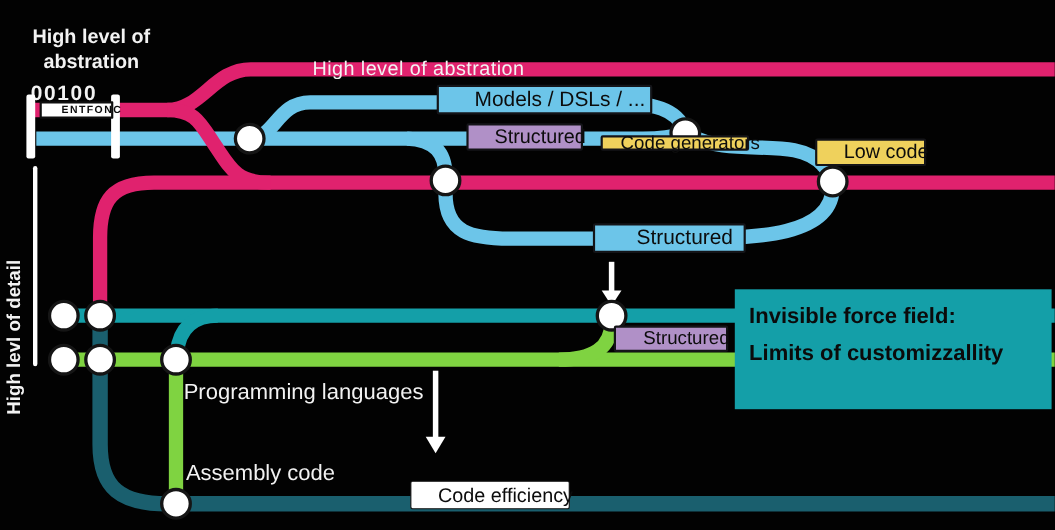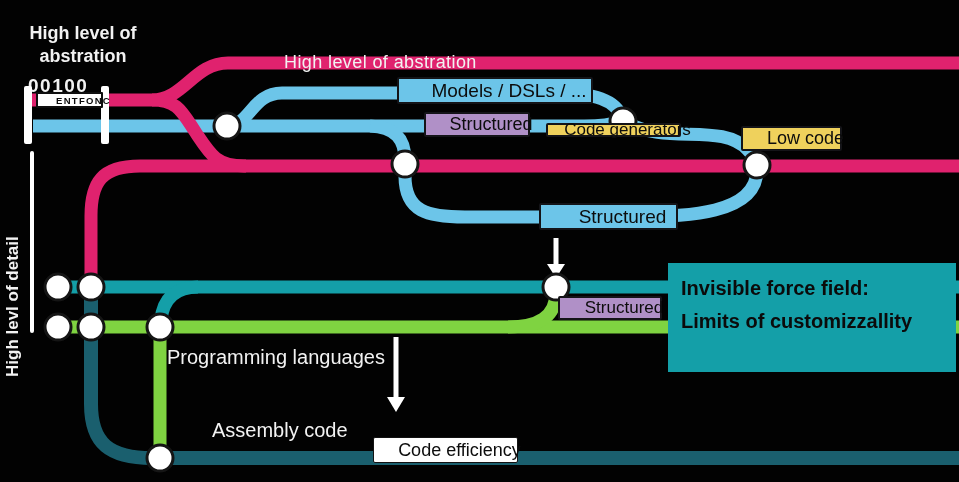--- a/index.html
+++ b/index.html
@@ -31,21 +31,21 @@
   #chip-code-generators{left:546px;top:123px;width:135px;height:14px;font-size:17px;}
   #chip-low-code{left:741px;top:126px;width:101px;height:25px;font-size:18px;}
   #chip-frameworks{left:539px;top:203px;width:139px;height:27px;font-size:19px;}
   #chip-structured-bottom{left:558px;top:296px;width:104px;height:24px;font-size:17px;}
   #chip-code-efficiency{left:373px;top:416px;width:145px;height:26px;font-size:18px;border:1px solid #121212;}
   #force-box{
     position:absolute;left:668px;top:263px;width:288px;height:109px;box-sizing:border-box;
     color:#0b0b0b;font-size:20px;font-weight:700;line-height:33px;padding:9px 6px 0 13px;
   }
   #prog-lang{left:167px;top:346px;font-size:20px;}
-  #assembly{left:169px;top:419px;font-size:20px;margin-left:43px;}
+  #assembly{left:169px;top:419px;font-size:20px;}
 </style>
 </head>
 <body>
 
 <div class="stage">
 
   <svg width="959" height="482" viewBox="0 0 959 482">
 
     <path d="M58,287 H959" fill="none" stroke-width="13" stroke="#149fa8"></path>
     <path d="M198,287 C175,287 163,299 161,320" fill="none" stroke-width="13" stroke="#149fa8"></path>

